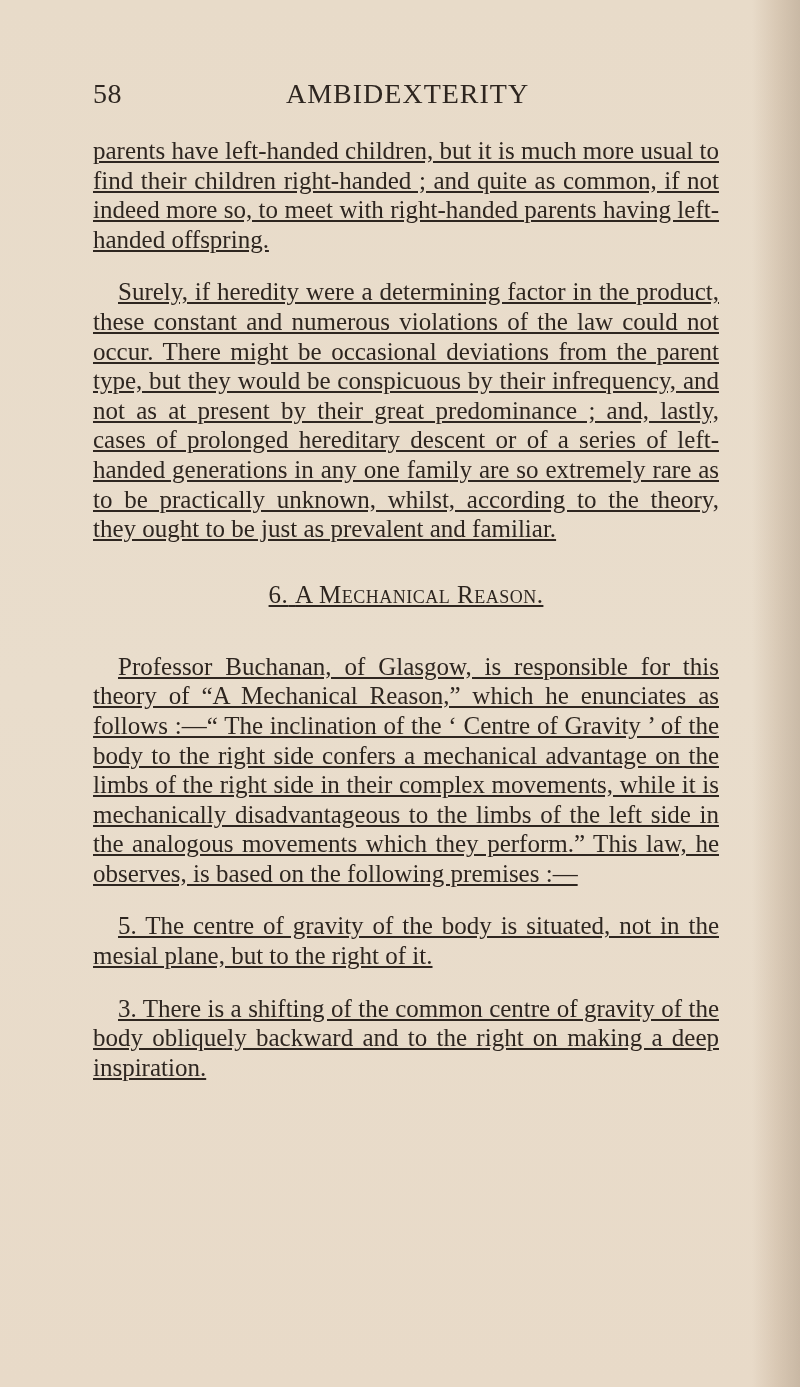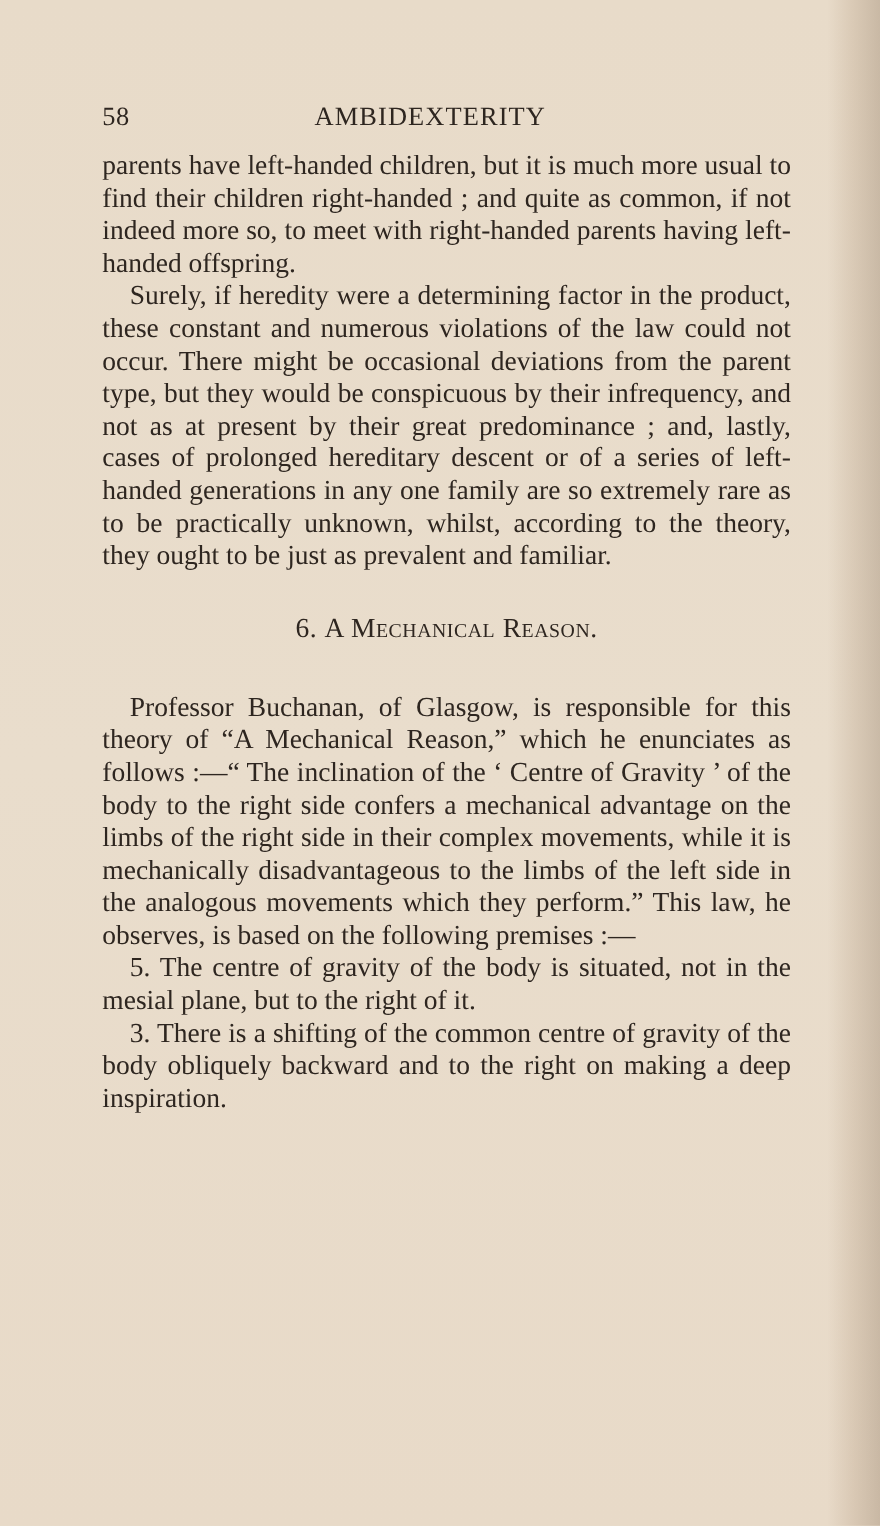--- a/index.html
+++ b/index.html
@@ -19,53 +19,55 @@
       color: #2e2620;
     }
     .page {
       position: absolute;
       left: 93px;
       top: 0;
       width: 626px;
     }
     .running-head {
       position: absolute;
-      top: 94px;
+      top: 78px;
       left: 0;
       width: 626px;
       height: 30px;
-      font-size: 24px;
+      font-size: 28px;
       letter-spacing: 0.5px;
     }
     .page-number {
       position: absolute;
       left: 0;
       top: 0;
     }
     .book-title {
       position: absolute;
       left: 193px;
       top: 0;
       letter-spacing: 1px;
     }
     .text-block {
       position: absolute;
       top: 136px;
       left: 0;
       width: 626px;
+      text-decoration: underline;
     }
     p {
       margin: 0;
       font-size: 25px;
       line-height: 29.6px;
       text-align: justify;
       text-align-last: left;
     }
     p.indent {
       text-indent: 25px;
+      margin-top: 23px;
     }
     .section-heading {
       margin-top: 36px;
       margin-bottom: 42px;
       text-align: center;
       font-size: 25px;
       line-height: 30px;
       letter-spacing: 0.5px;
     }
     .sc {

